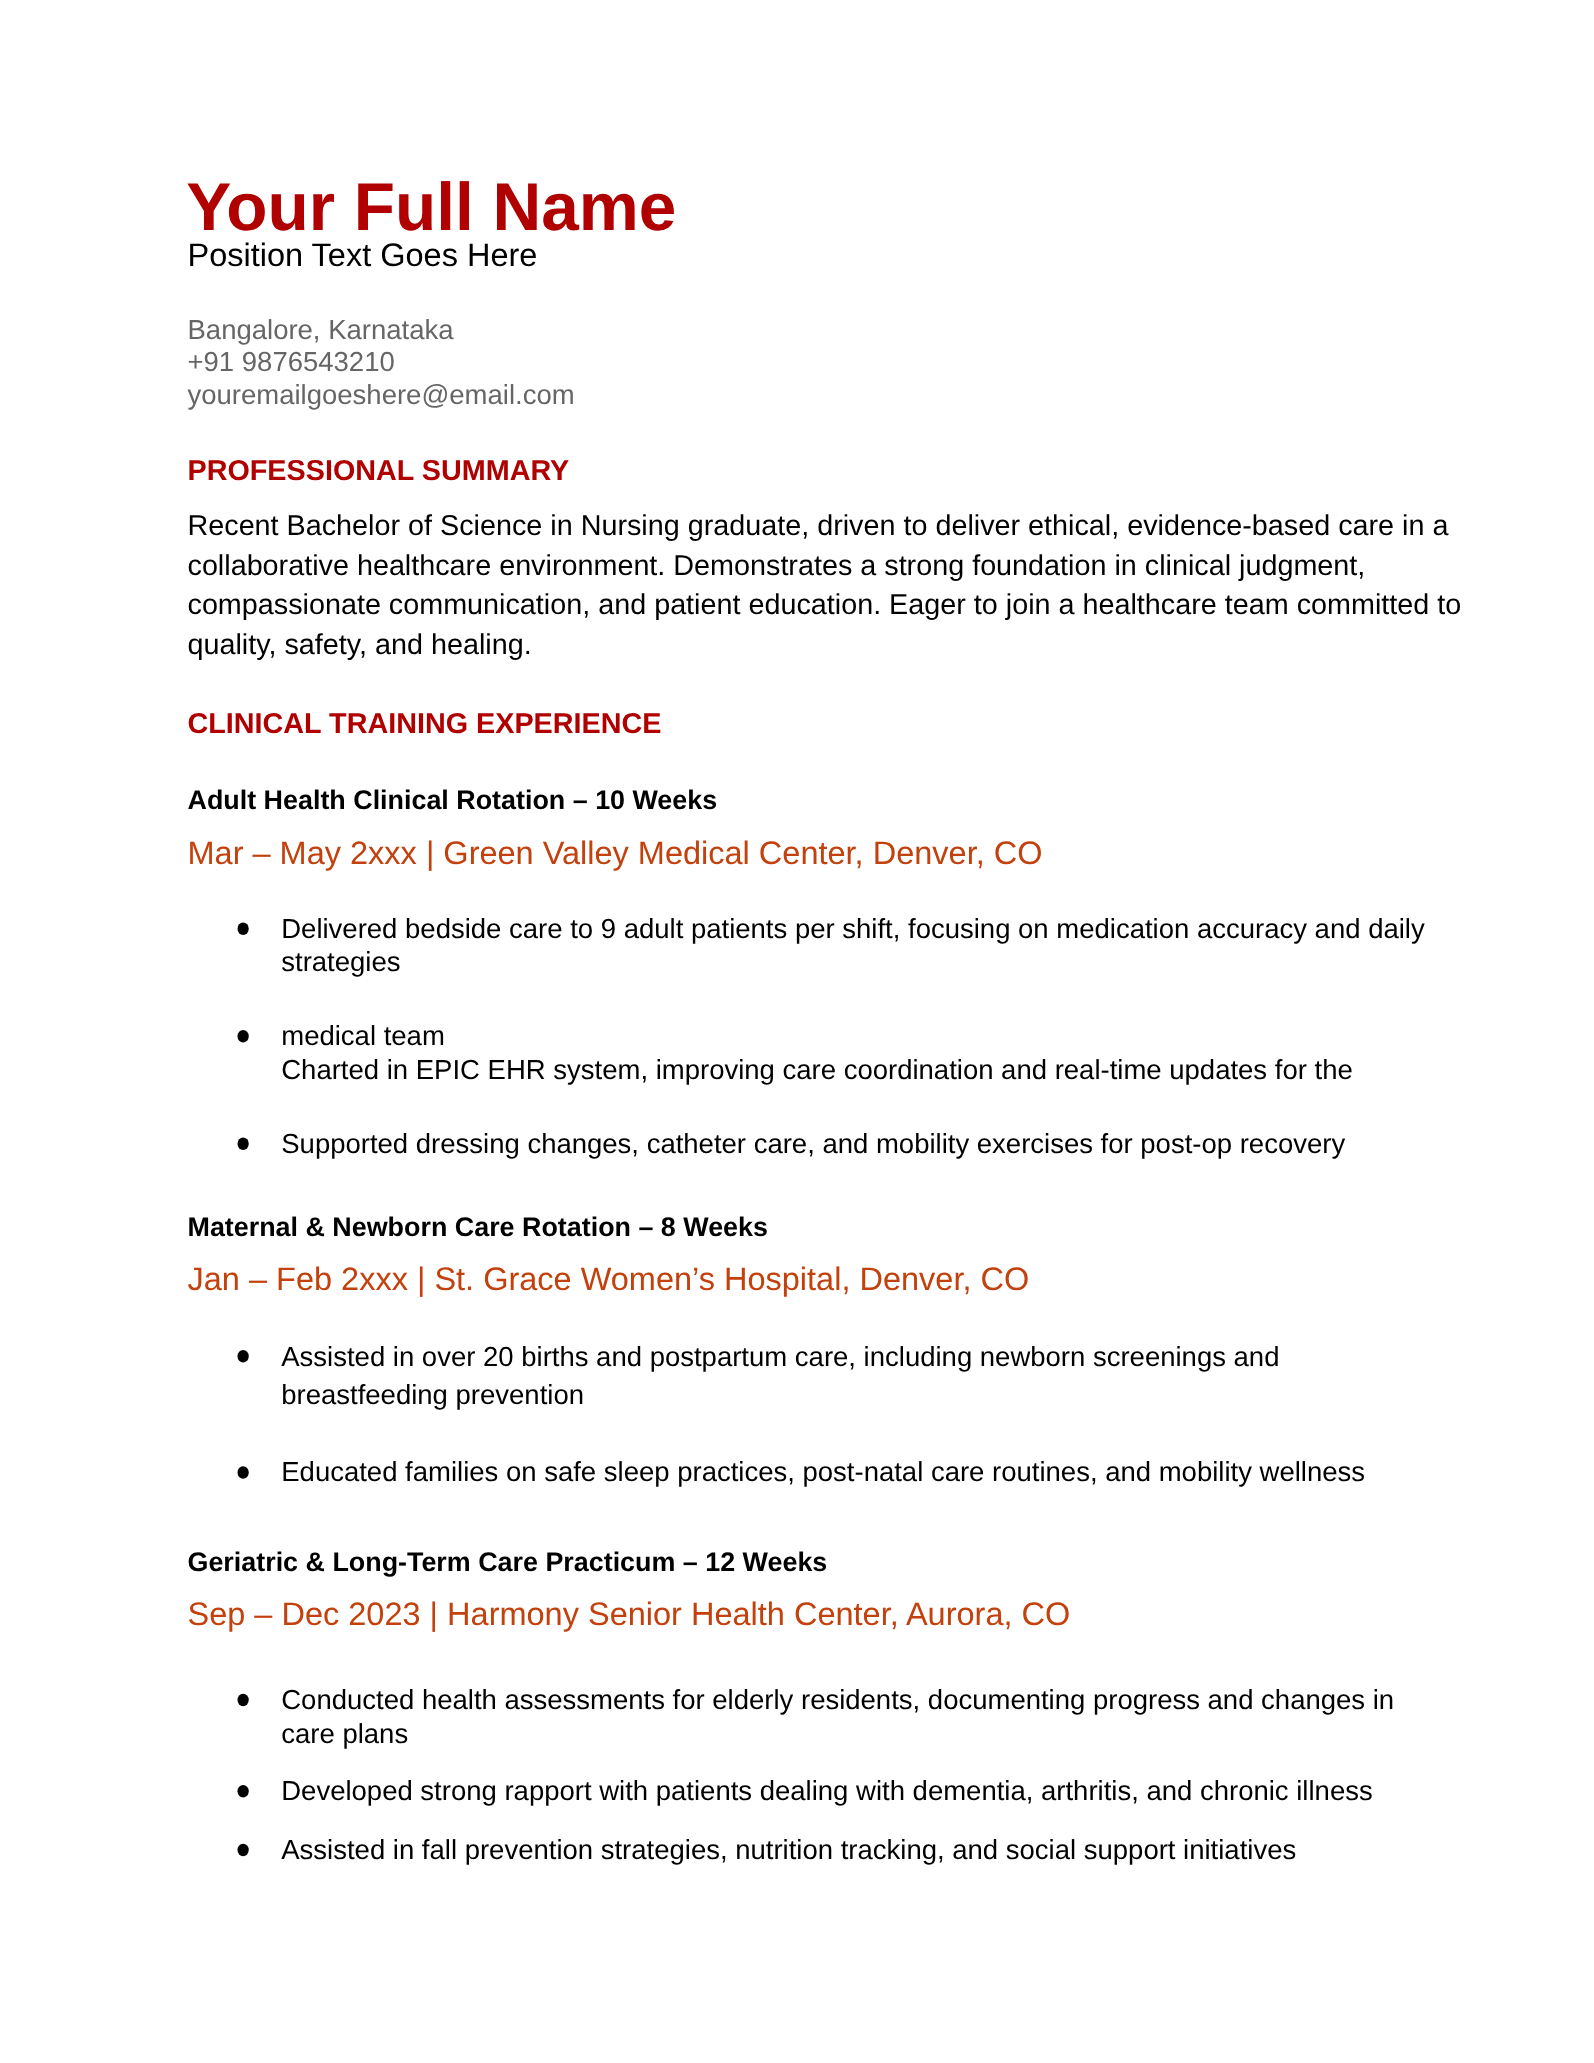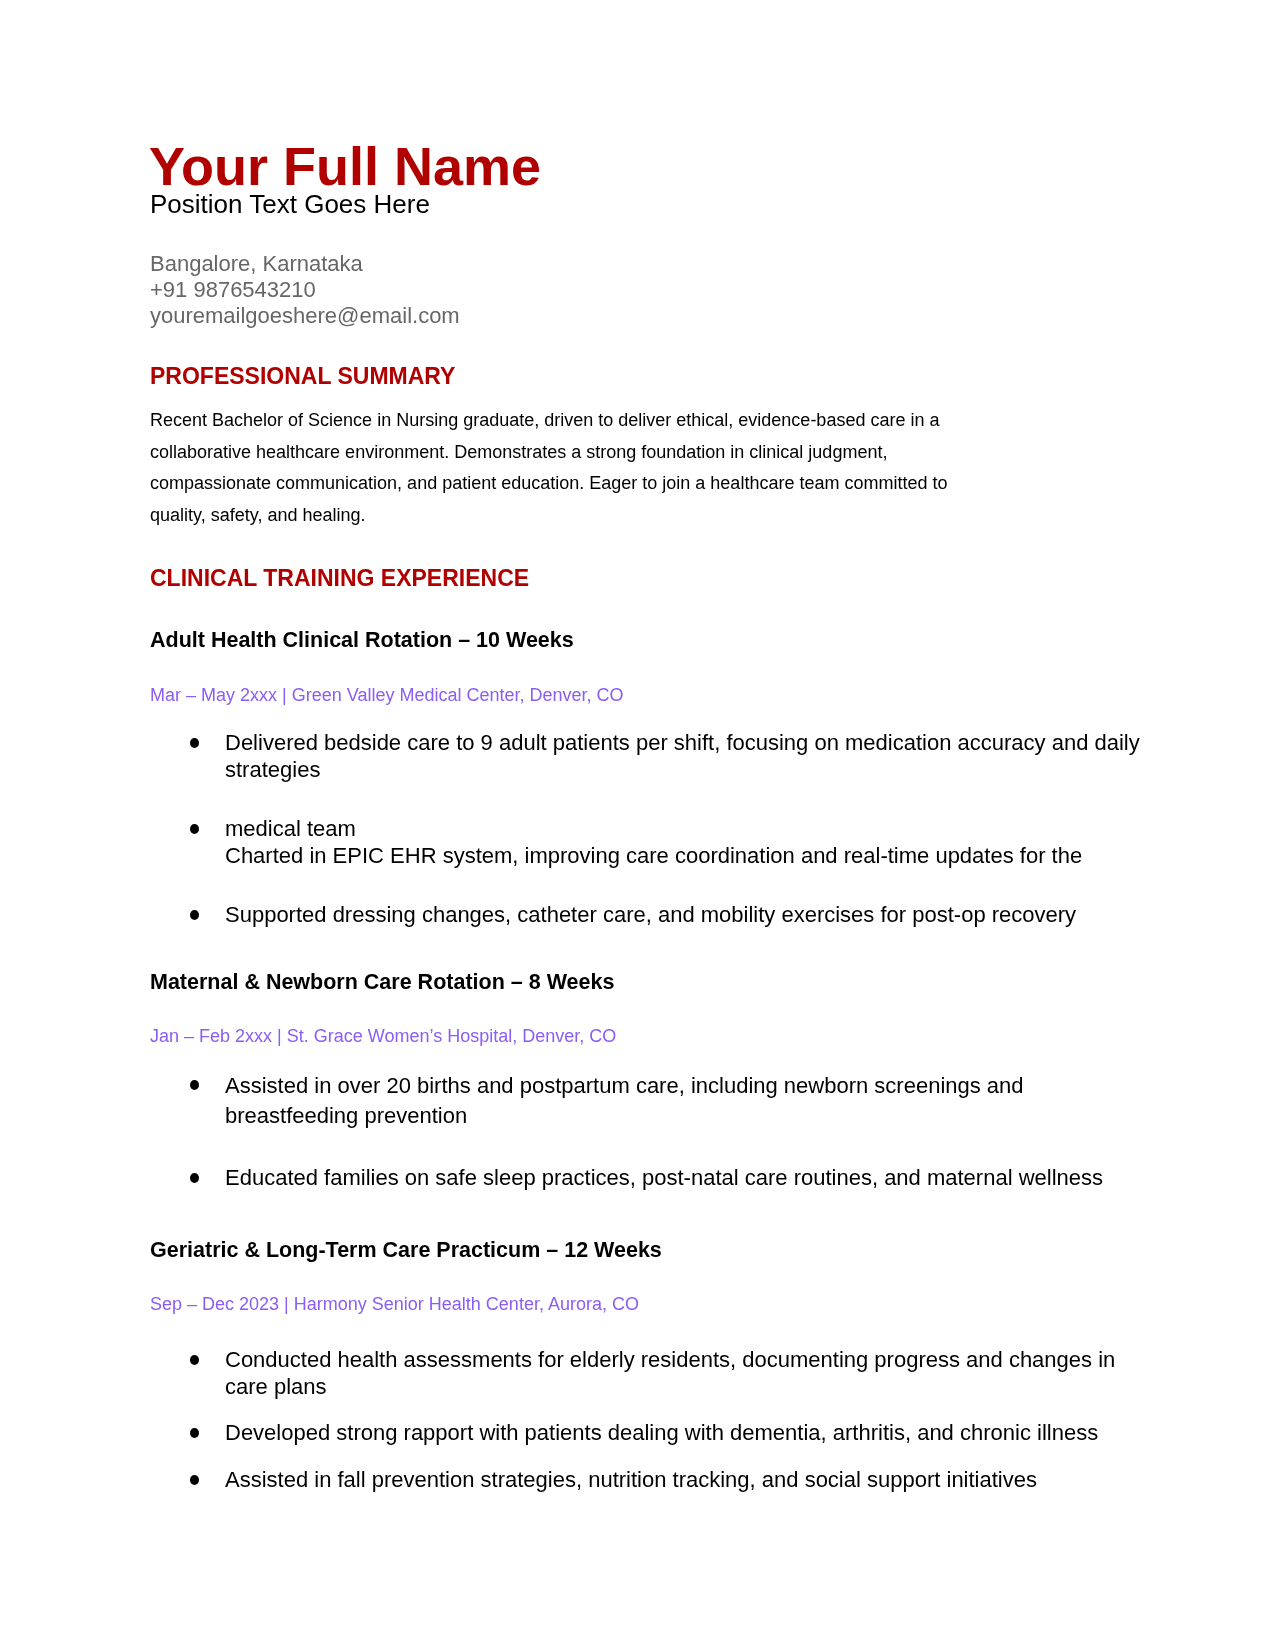--- a/index.html
+++ b/index.html
@@ -50,39 +50,38 @@
       font-size: 23px;
       font-weight: bold;
       line-height: 28px;
       color: #b00000;
     }
     .summary {
       position: absolute;
       left: 150px;
       top: 405px;
       width: 1020px;
-      font-size: 18px;
+      font-size: 23px;
       line-height: 31.5px;
       color: #000000;
     }
     .summary span { display: block; white-space: nowrap; }
 
     .entry-title {
       left: 150px;
       font-size: 21.5px;
       font-weight: bold;
       line-height: 26px;
       color: #000000;
     }
     .entry-meta {
       left: 150px;
-      font-size: 18px;
+      font-size: 26px;
       line-height: 24px;
-      color: #8b5cf6;
-      margin-top: 13px;
+      color: #c2410c;
     }
     .bullet {
       position: absolute;
       left: 190px;
       width: 990px;
     }
     .bullet-dot {
       position: absolute;
       left: 0;
       top: 9px;
@@ -157,21 +156,21 @@
     <div class="bullet" style="top:1071px;">
       <span class="bullet-dot"></span>
       <div class="bullet-text" style="line-height:30px;">
         <span>Assisted in over 20 births and postpartum care, including newborn screenings and</span>
         <span>breastfeeding prevention</span>
       </div>
     </div>
     <div class="bullet" style="top:1164px;">
       <span class="bullet-dot"></span>
       <div class="bullet-text">
-        <span>Educated families on safe sleep practices, post-natal care routines, and maternal wellness</span>
+        <span>Educated families on safe sleep practices, post-natal care routines, and mobility wellness</span>
       </div>
     </div>
   </div>
 
   <div>
     <div class="abs entry-title" style="top:1237px;">Geriatric &amp; Long-Term Care Practicum – 12 Weeks</div>
     <div class="abs entry-meta" style="top:1279px;">Sep – Dec 2023 | Harmony Senior Health Center, Aurora, CO</div>
 
     <div class="bullet" style="top:1346px;">
       <span class="bullet-dot"></span>

